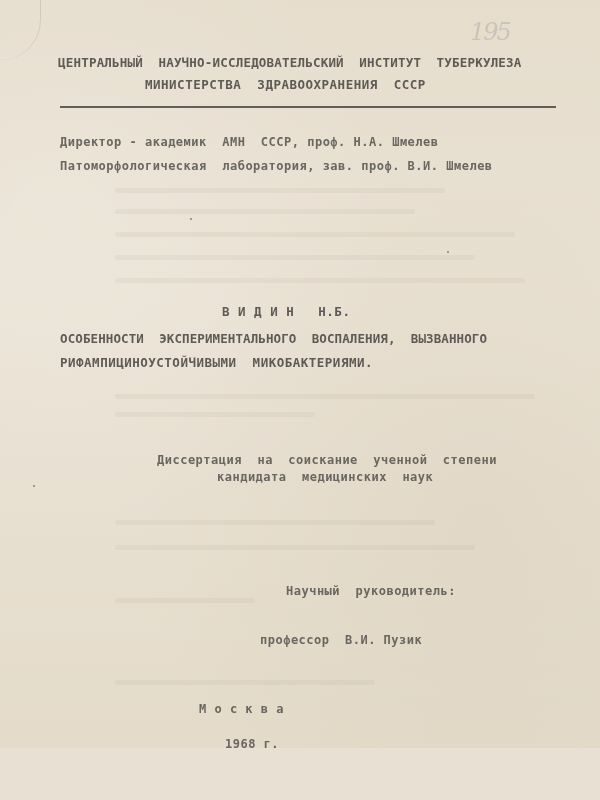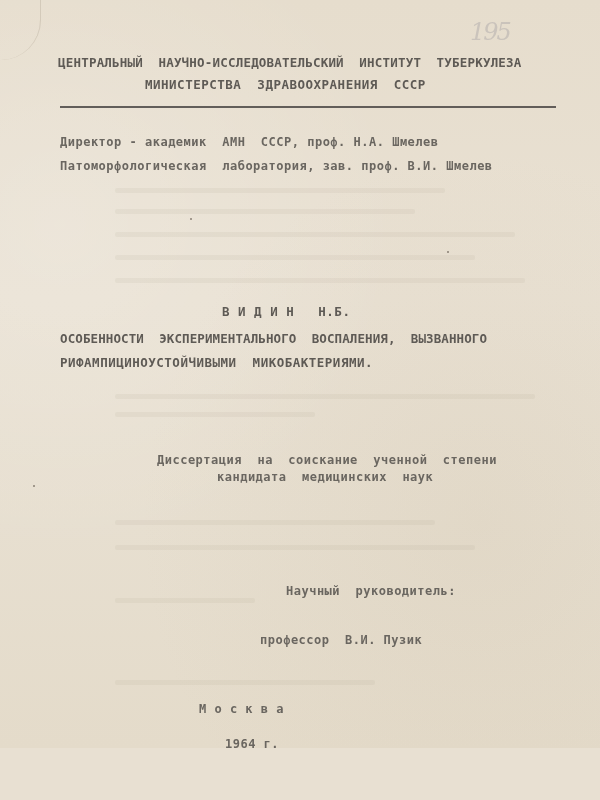--- a/index.html
+++ b/index.html
@@ -115,15 +115,15 @@
   <div class="line caps" style="left:60px;top:331px;letter-spacing:0.1px;">ОСОБЕННОСТИ  ЭКСПЕРИМЕНТАЛЬНОГО  ВОСПАЛЕНИЯ,  ВЫЗВАННОГО</div>
   <div class="line caps" style="left:60px;top:355px;text-align:right;">РИФАМПИЦИНОУСТОЙЧИВЫМИ  МИКОБАКТЕРИЯМИ.</div>
 
   <div class="line normal" style="left:157px;top:453px;">Диссертация  на  соискание  ученной  степени</div>
   <div class="line normal" style="left:217px;top:470px;">кандидата  медицинских  наук</div>
 
   <div class="line normal" style="left:260px;top:584px;margin-left:26px;">Научный  руководитель:</div>
   <div class="line normal" style="left:260px;top:633px;">профессор  В.И. Пузик</div>
 
   <div class="line normal" style="left:199px;top:702px;">М о с к в а</div>
-  <div class="line normal" style="left:225px;top:737px;">1964 г.</div>
+  <div class="line normal" style="left:225px;top:737px;">1968 г.</div>
 
 </div>
 
 </body></html>

